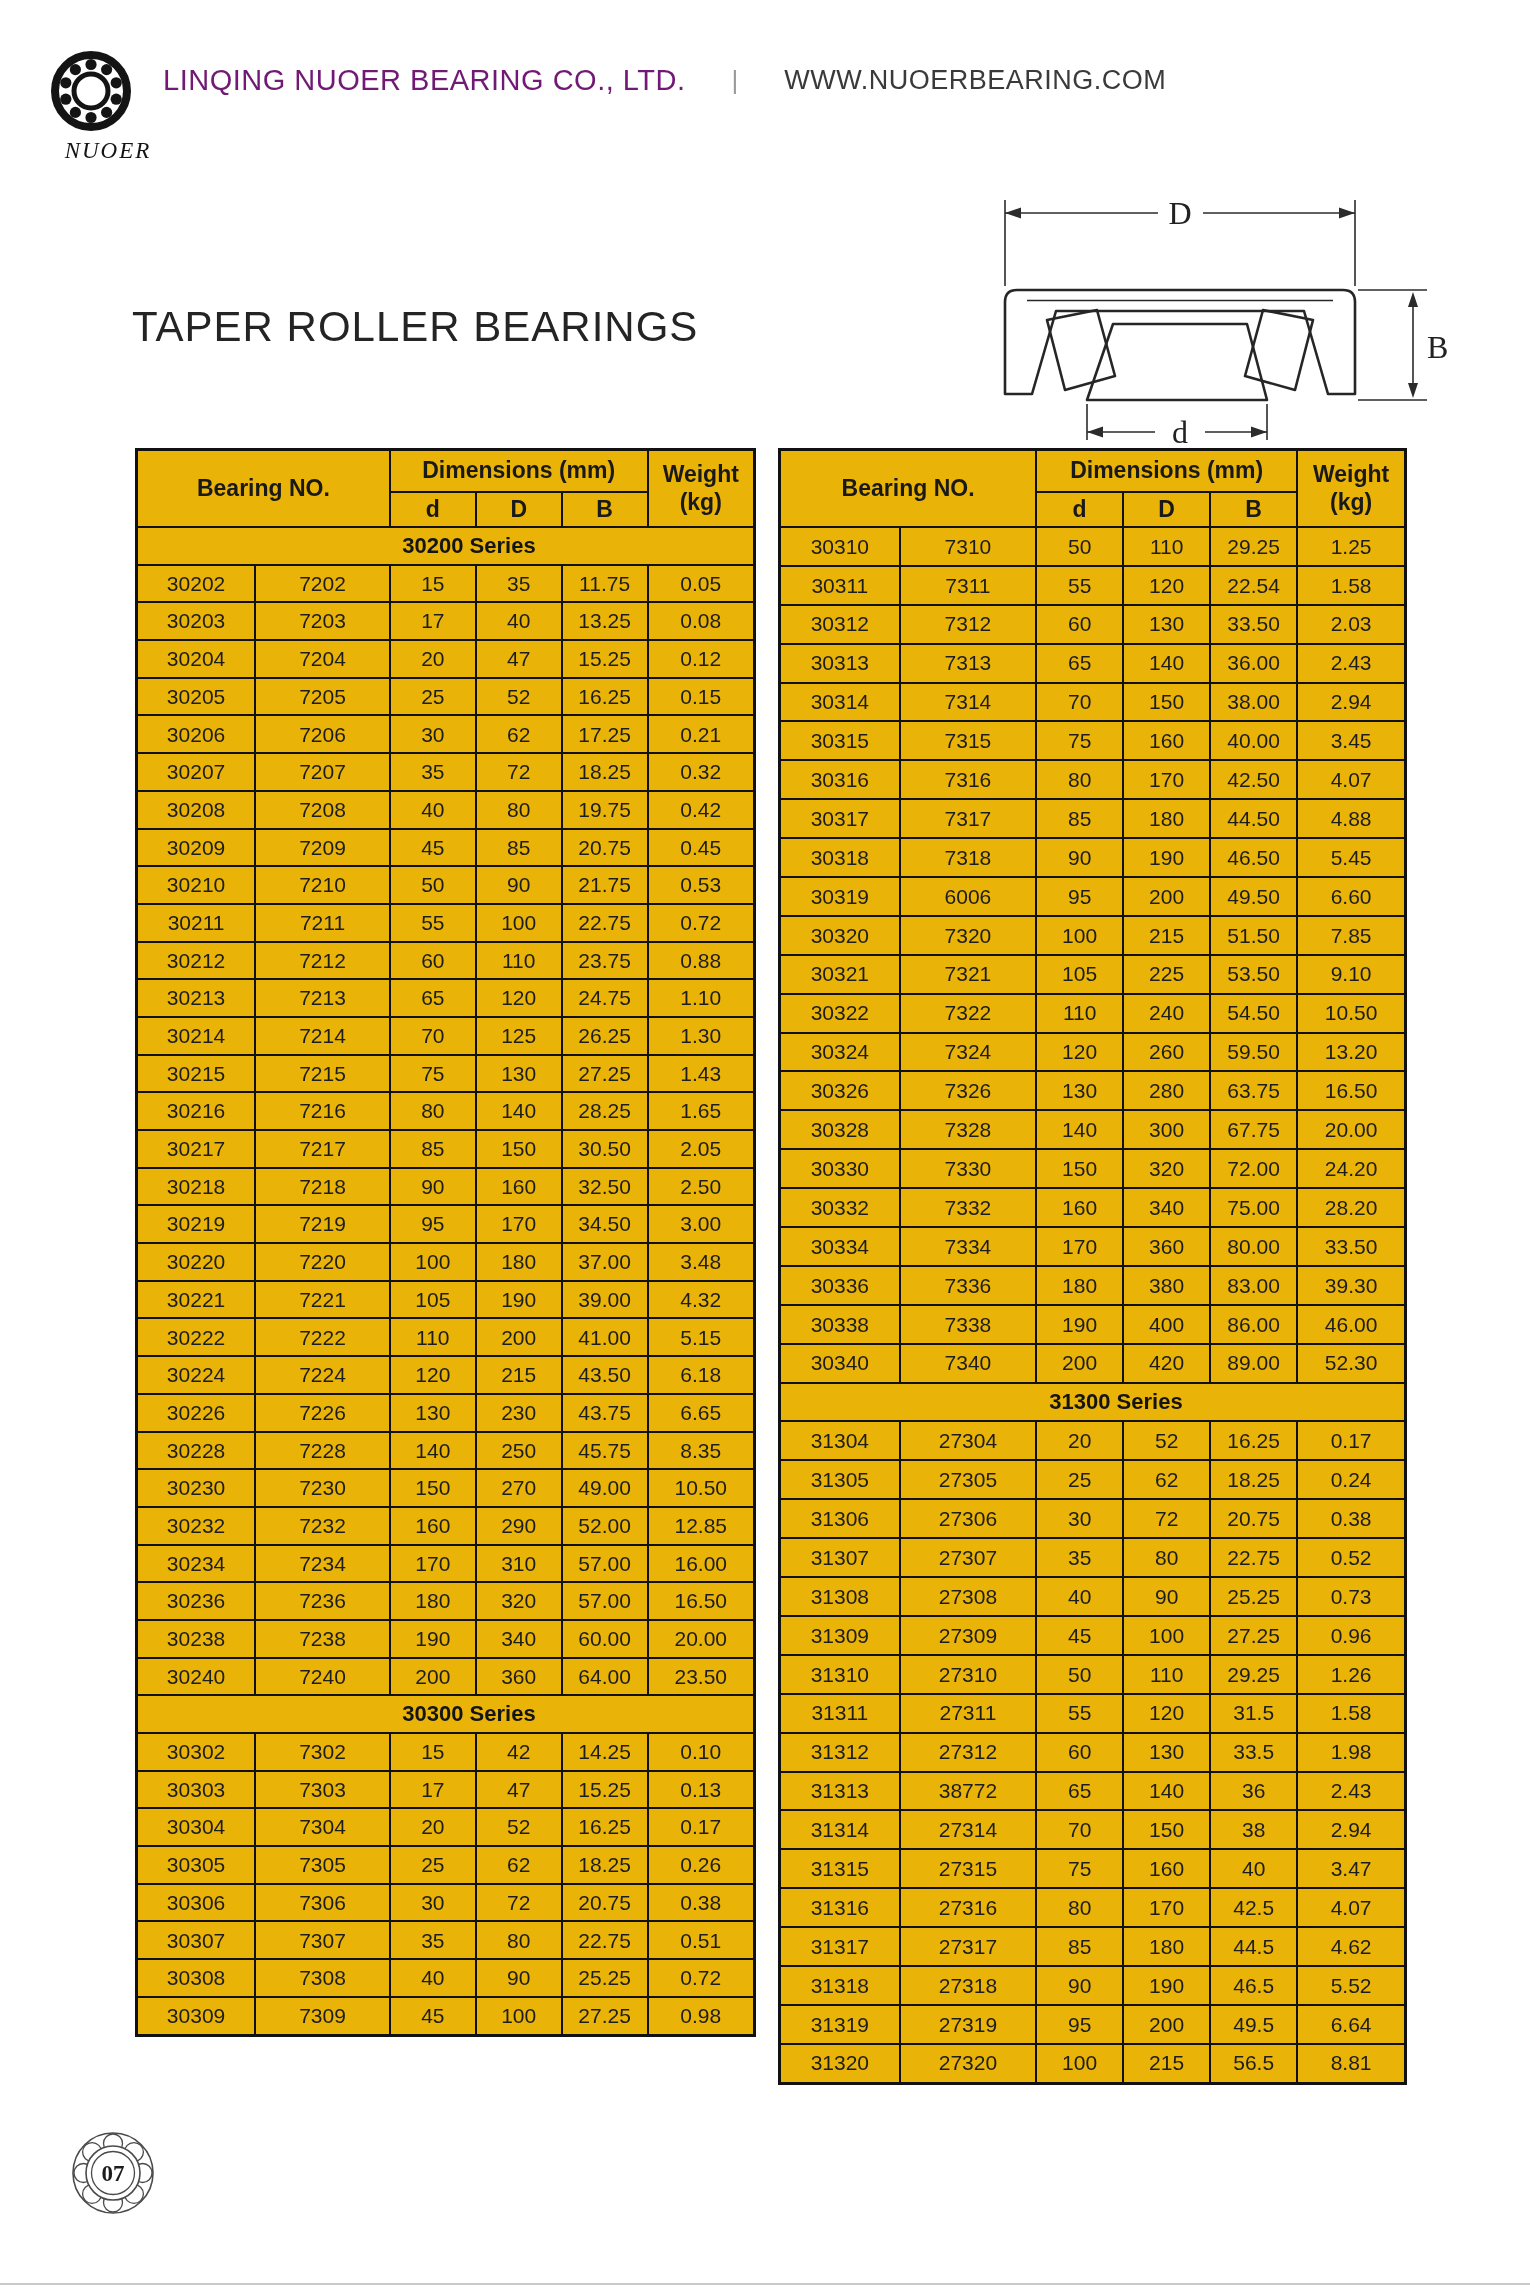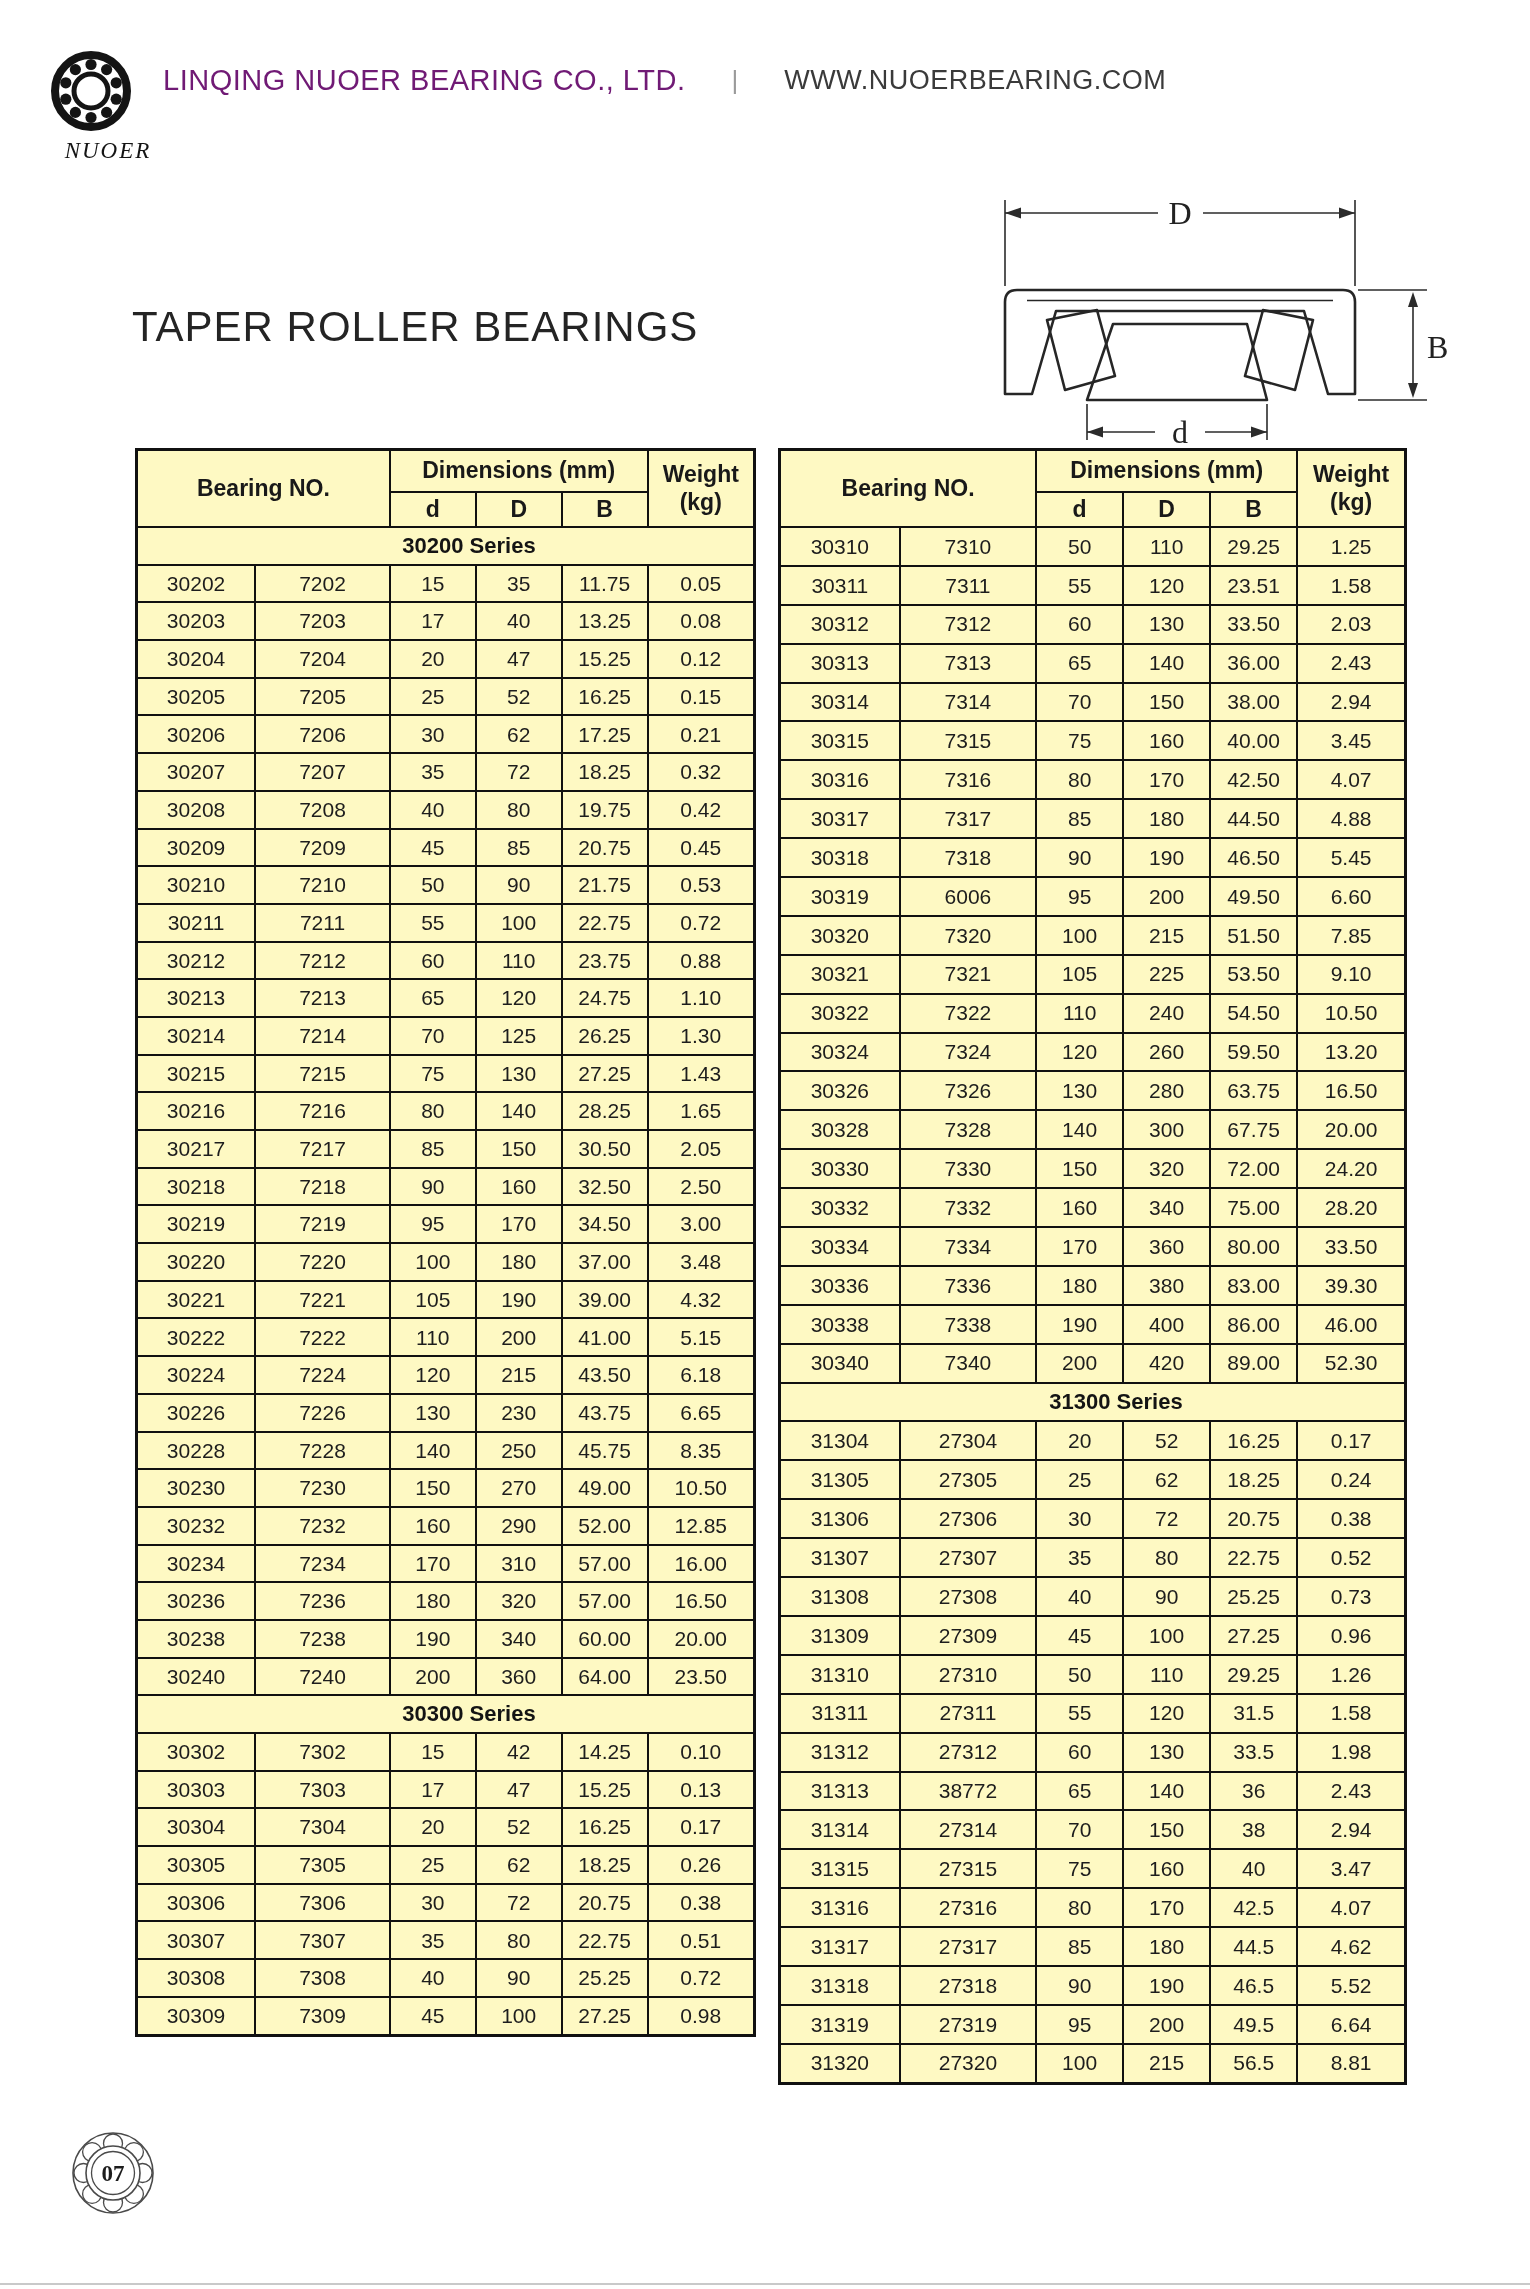--- a/index.html
+++ b/index.html
@@ -16,21 +16,21 @@
   .mast-sep{font-size:26px;color:#9a9a9a;}
   .website{font-size:27px;color:#3a3a3a;letter-spacing:0.5px;white-space:nowrap;}
   
   .page-title{position:absolute;left:132px;top:303px;font-size:42px;color:#242424;letter-spacing:1px;}
   
   .diagram{position:absolute;left:975px;top:148px;}
   
   .footer-badge{position:absolute;left:68px;top:2128px;}
   .bottom-rule{position:absolute;left:0;top:2283px;width:1530px;height:2px;background:#c9c9c9;}
   
-  table.bearing{border-collapse:collapse;table-layout:fixed;position:absolute;top:448px;background:#fef9c3;
+  table.bearing{border-collapse:collapse;table-layout:fixed;position:absolute;top:448px;background:#eab308;
     border:3px solid #111;}
   table.bearing td,table.bearing th{border:2px solid #111;text-align:center;vertical-align:middle;
     padding:0;line-height:1.12;overflow:hidden;}
   table.t-left{left:135px;width:621px;}
   table.t-right{left:778px;width:629px;}
   table.bearing thead th{font-size:23px;font-weight:bold;color:#191919;}
   th.h-bearing{font-size:24px;}
   table.bearing thead tr.hr1 th{height:40px;}
   table.bearing thead tr.hr2 th{height:33px;}
   .weight-2l{line-height:1.18;text-align:center;}
@@ -490,21 +490,21 @@
           <td>50</td>
           <td>110</td>
           <td>29.25</td>
           <td>1.25</td>
         </tr>
         <tr>
           <td>30311</td>
           <td>7311</td>
           <td>55</td>
           <td>120</td>
-          <td>23.51</td>
+          <td>22.54</td>
           <td>1.58</td>
         </tr>
         <tr>
           <td>30312</td>
           <td>7312</td>
           <td>60</td>
           <td>130</td>
           <td>33.50</td>
           <td>2.03</td>
         </tr>

